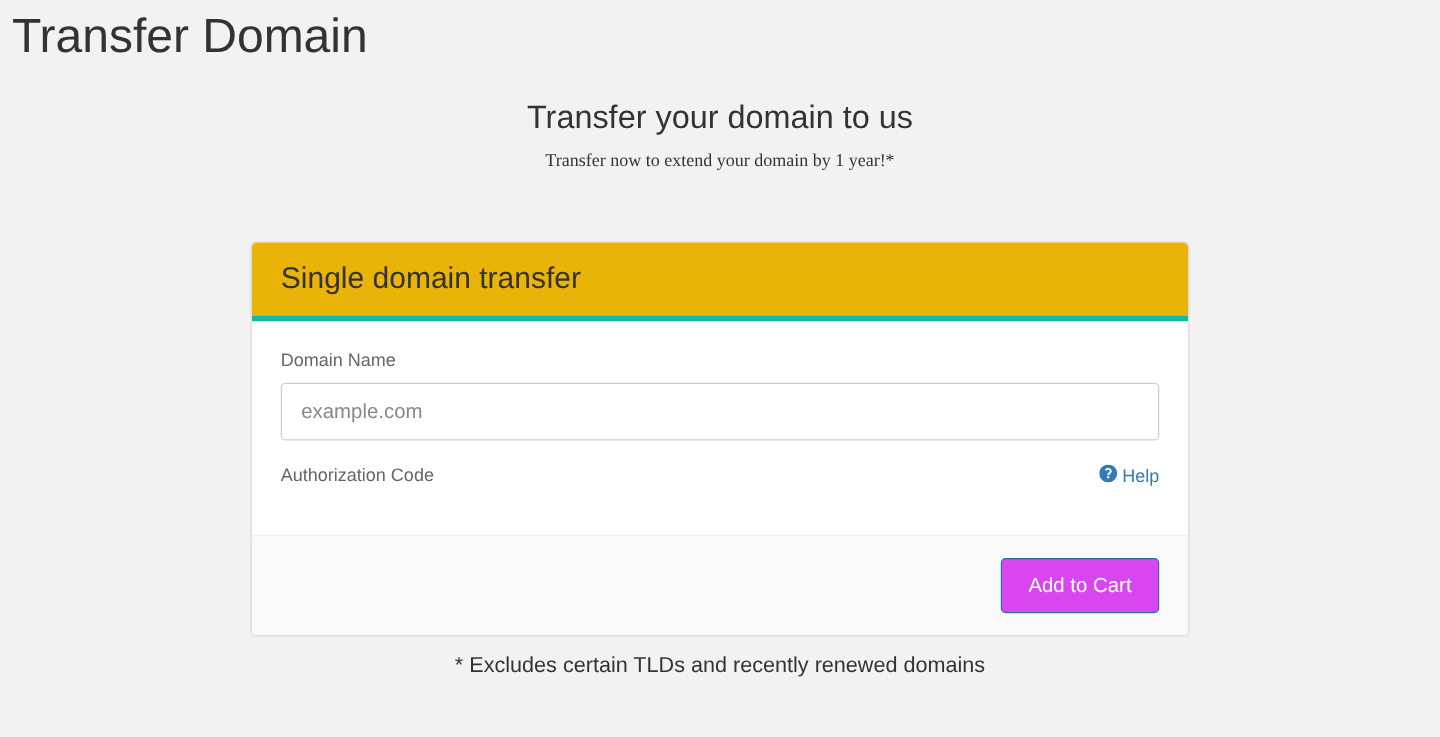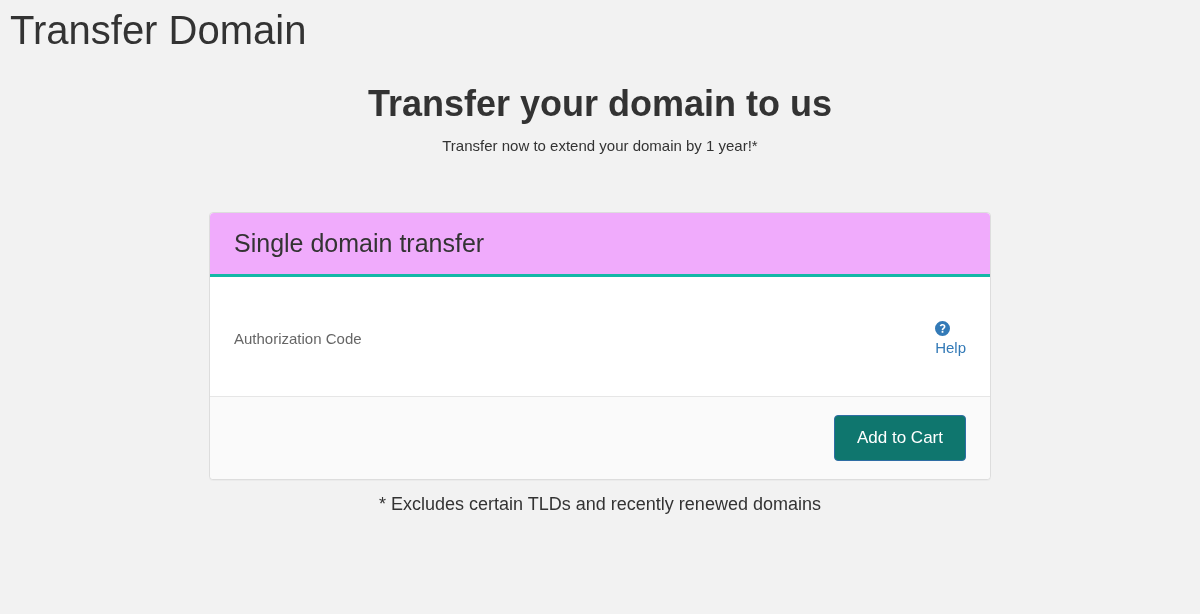--- a/index.html
+++ b/index.html
@@ -15,73 +15,73 @@
       height: 614px;
       overflow: hidden;
     }
     .page-title {
       font-size: 40px;
       font-weight: 400;
       color: #333;
       padding: 8px 22px 2px 10px;
     }
     .hero-title {
-      font-size: 36px;
-      font-weight: 700;
+      font-size: 27px;
+      font-weight: 400;
       color: #333;
       text-align: center;
       margin-top: 28px;
     }
     .hero-subtitle {
       font-size: 15px;
       color: #333;
       text-align: center;
       margin-top: 12px;
+      font-family: Liberation Serif, serif;
     }
     .card {
       width: 782px;
       margin: 58px auto 0 auto;
       background: #fff;
       border: 1px solid #ddd;
       border-radius: 4px;
       box-shadow: 0 1px 1px rgba(0,0,0,0.03);
     }
     .card-header {
       font-size: 25px;
       font-weight: 400;
       color: #333;
       padding: 16px 24px;
-      background: #f0abfc;
-      border-bottom: 3px solid #14b8a6;
+      background: #eab308;
+      border-bottom: 5px solid #14b8a6;
       border-radius: 4px 4px 0 0;
     }
     .card-body {
       padding: 24px 24px 28px 24px;
     }
     .form-group {
       margin-bottom: 20px;
     }
     .label-row {
       display: flex;
       justify-content: space-between;
       align-items: center;
       margin-bottom: 10px;
     }
     .form-label {
       font-size: 15px;
       color: #666;
     }
     .help-link {
       display: inline-flex;
-      align-items: flex-start;
+      align-items: flex-end;
       color: #337ab7;
       font-size: 15px;
       text-decoration: none;
       cursor: pointer;
-      flex-direction: column;
     }
     .help-link svg {
       width: 15px;
       height: 15px;
       margin-right: 4px;
       fill: #337ab7;
     }
     .form-control {
       width: 100%;
       height: 48px;
@@ -101,21 +101,21 @@
       background: #fafafa;
       border-top: 1px solid #e6e6e6;
       text-align: right;
       border-radius: 0 0 4px 4px;
     }
     .btn-primary {
       display: inline-block;
       padding: 12px 22px;
       font-size: 17px;
       color: #fff;
-      background-color: #0f766e;
+      background-color: #d946ef;
       border: 1px solid #2e6da4;
       border-radius: 4px;
       cursor: pointer;
     }
     .footnote {
       font-size: 18px;
       color: #333;
       text-align: center;
       margin-top: 14px;
     }
@@ -126,20 +126,24 @@
 <h1 class="page-title">Transfer Domain</h1>
 
 <h2 class="hero-title">Transfer your domain to us</h2>
 <p class="hero-subtitle">Transfer now to extend your domain by 1 year!*</p>
 
 <div class="card">
   <div class="card-header">Single domain transfer</div>
   <div class="card-body">
 
     <div class="form-group">
+      <div class="label-row">
+        <span class="form-label">Domain Name</span>
+      </div>
+      <input type="text" class="form-control" placeholder="example.com" style="">
     </div>
 
     <div class="form-group" style="margin-bottom:12px;">
       <div class="label-row">
         <span class="form-label">Authorization Code</span>
         <a class="help-link">
           <span>
             <svg viewBox="0 0 16 16">
                 <path d="M8 0a8 8 0 100 16A8 8 0 008 0zm.93 12.41H7.07v-1.86h1.86v1.86zm1.93-5.3c-.18.28-.52.62-1.03 1.03-.33.27-.55.49-.65.67-.1.17-.15.42-.15.74v.2H7.2v-.35c0-.44.07-.8.22-1.08.15-.28.45-.6.9-.95.43-.35.7-.62.82-.82.12-.2.18-.42.18-.66 0-.33-.11-.59-.34-.77-.22-.19-.53-.28-.93-.28-.69 0-1.2.3-1.53.9l-1.5-.78c.56-1.1 1.6-1.66 3.1-1.66.9 0 1.63.23 2.18.7.55.46.83 1.07.83 1.82 0 .46-.09.83-.27 1.1z"></path>
               </svg>

